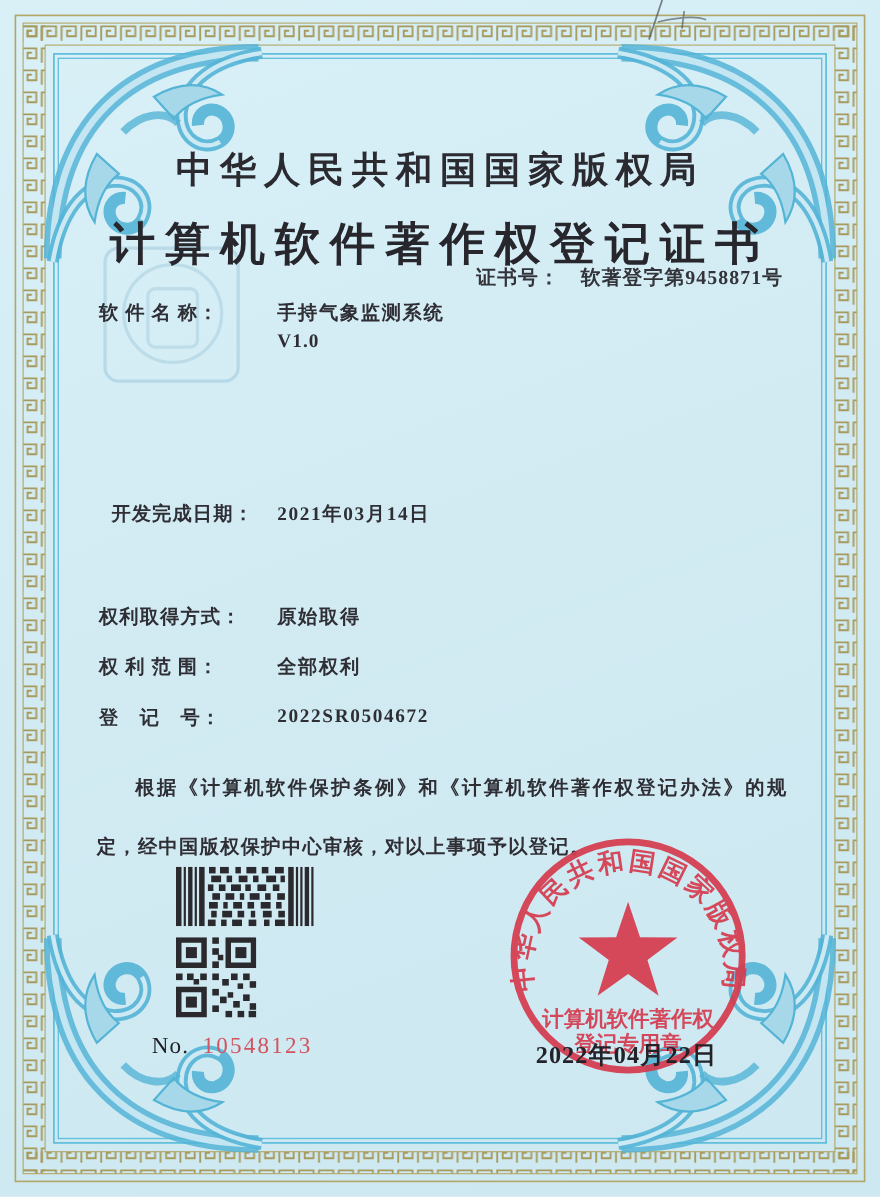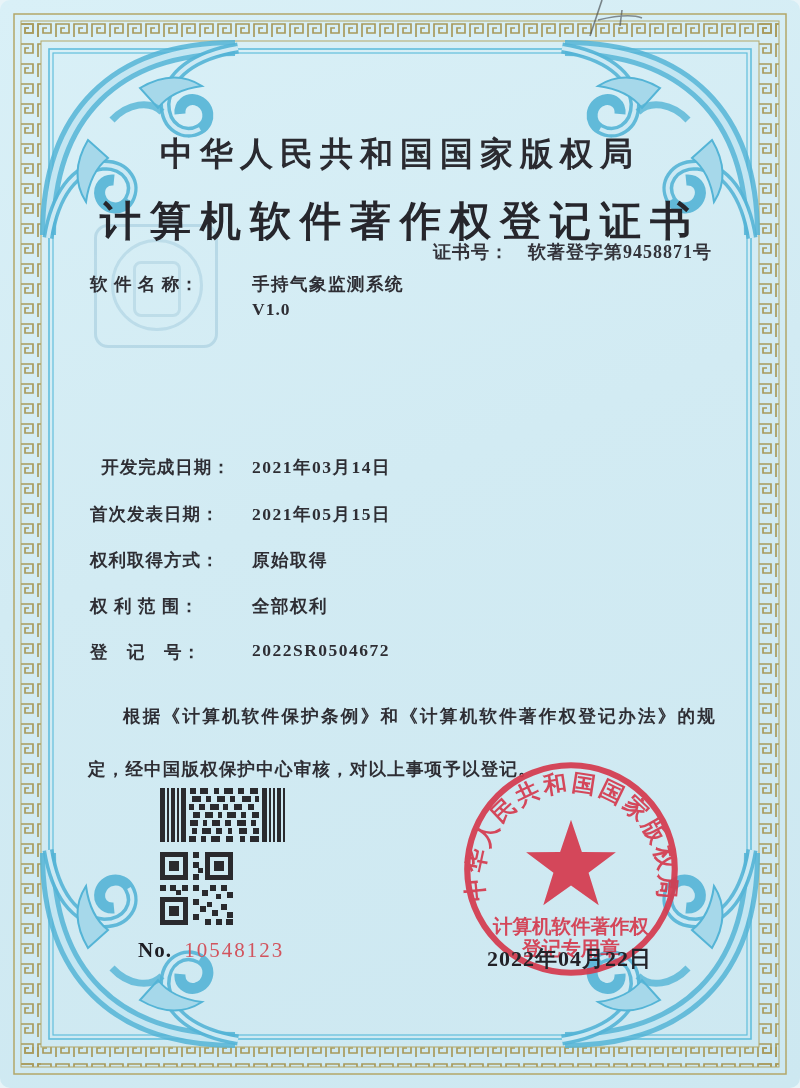--- a/index.html
+++ b/index.html
@@ -4,21 +4,20 @@
 <style>
   html,body{margin:0;padding:0;}
   body{
     width:800px;height:1088px;
     font-family:"Liberation Serif","DejaVu Serif",serif;
     background:#e8f4f8;
   }
   .page{
     position:relative;width:800px;height:1088px;overflow:hidden;
     background:linear-gradient(160deg,#d9f0f7 0%,#d2ebf3 45%,#cde8f1 100%);
-    border-radius:10px;
   }
   .border-layer{position:absolute;inset:0;pointer-events:none;}
   .content{position:absolute;inset:0;}
   .authority-title{
     position:absolute;top:132px;left:0;width:100%;
     text-align:center;font-size:33px;font-weight:bold;color:#2a2a30;
     letter-spacing:7px;
   }
   .cert-title{
     position:absolute;top:180px;left:0;width:100%;
@@ -42,21 +41,21 @@
   .row-scope{top:594px;}
   .row-regno{top:640px;}
   .statement{
     position:absolute;top:690px;left:88px;width:628px;
     font-size:17.5px;font-weight:600;color:#2e2e34;
     line-height:53px;text-indent:2em;letter-spacing:1.2px;text-align:justify;
   }
   .barcode{position:absolute;top:788px;left:160px;}
   .qrcode{position:absolute;top:852px;left:160px;}
   .serial-line{position:absolute;top:938px;left:138px;font-size:21px;color:#1e1e24;}
-  .serial-line .no-label{font-weight:bold;letter-spacing:1px;margin-top:28px;}
+  .serial-line .no-label{font-weight:normal;letter-spacing:1px;margin-top:28px;}
   .serial-line .no-value{color:#d2545e;font-family:Liberation Serif, serif;letter-spacing:2px;margin-left:7px;}
   .seal-wrap{position:absolute;top:756px;left:458px;width:226px;height:226px;}
   .issue-date{
     position:absolute;top:944px;left:487px;
     font-size:22px;font-weight:bold;color:#222228;letter-spacing:1px;
   }
   .watermark-emblem{
     position:absolute;top:224px;left:94px;width:118px;height:118px;
     border:3px solid rgba(110,165,195,0.35);border-radius:14px;
     opacity:0.8;
@@ -137,24 +136,20 @@
       <span class="value">手持气象监测系统</span>
       <span class="value2">V1.0</span>
     </div>
 
 
     <div class="field-row row-devdate">
       <span class="label">开发完成日期：</span>
       <span class="value">2021年03月14日</span>
     </div>
 
-    <div class="field-row row-pubdate">
-      <span class="label">首次发表日期：</span>
-      <span class="value">2021年05月15日</span>
-    </div>
 
     <div class="field-row row-acquire">
       <span class="label">权利取得方式：</span>
       <span class="value">原始取得</span>
     </div>
 
     <div class="field-row row-scope">
       <span class="label">权 利 范 围：</span>
       <span class="value">全部权利</span>
     </div>

